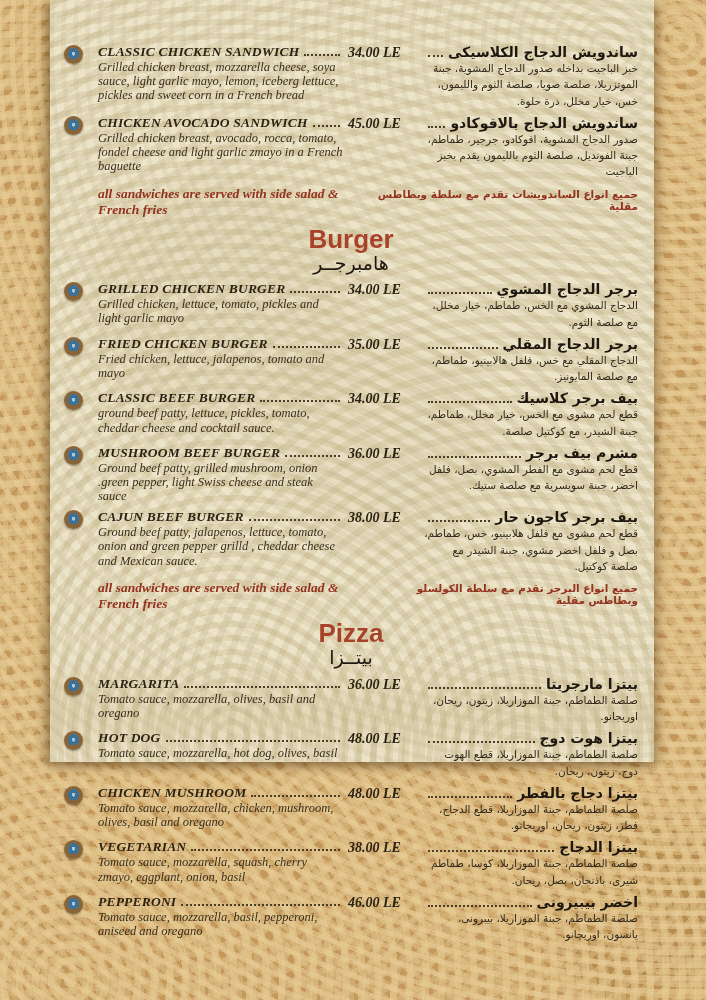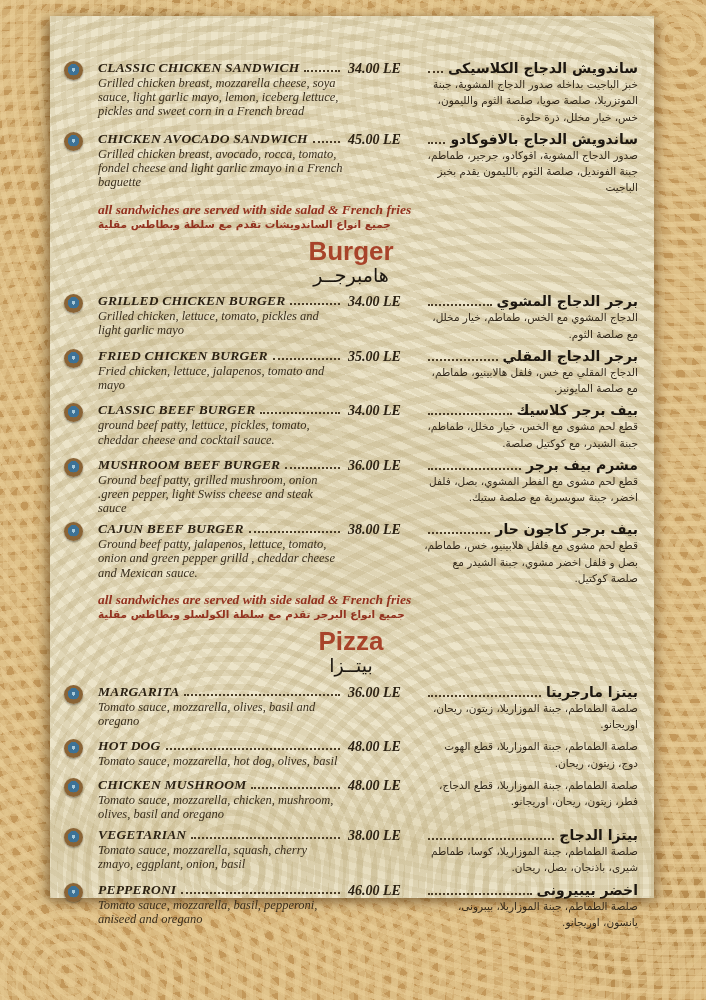--- a/index.html
+++ b/index.html
@@ -15,21 +15,21 @@
       repeating-radial-gradient(circle at 2% 30%,  rgba(226,198,142,.45) 0 6px, rgba(0,0,0,0) 6px 15px),
       repeating-radial-gradient(circle at 98% 55%, rgba(230,202,146,.45) 0 5px, rgba(0,0,0,0) 5px 12px),
       repeating-radial-gradient(circle at 10% 98%, rgba(233,208,155,.5) 0 7px, rgba(0,0,0,0) 7px 16px),
       repeating-radial-gradient(circle at 70% 100%,rgba(226,198,142,.4) 0 6px, rgba(0,0,0,0) 6px 14px),
       radial-gradient(circle at 20% 10%, rgba(160,118,58,.35) 0 90px, rgba(0,0,0,0) 120px),
       radial-gradient(circle at 90% 90%, rgba(158,116,56,.3) 0 80px, rgba(0,0,0,0) 110px);
   }
 
   
   .page {
-    position:absolute; left:50px; top:16px; width:604px; height:882px;
+    position:absolute; left:50px; top:0; width:604px; height:762px;
     background-color:#ece4c9;
     background-image:
       repeating-radial-gradient(circle at 92% 6%,  rgba(178,160,112,.14) 0 5px, rgba(0,0,0,0) 5px 12px),
       radial-gradient(circle at 28% 40%, rgba(183,165,118,.12) 0 110px, rgba(0,0,0,0) 150px),
       radial-gradient(circle at 55% 58%, rgba(183,165,118,.10) 0 90px,  rgba(0,0,0,0) 130px),
       repeating-radial-gradient(circle at 30% 97%, rgba(172,152,100,.20) 0 6px, rgba(0,0,0,0) 6px 14px),
       repeating-radial-gradient(circle at 78% 99%, rgba(172,152,100,.18) 0 7px, rgba(0,0,0,0) 7px 16px),
       linear-gradient(180deg, rgba(0,0,0,0) 86%, rgba(190,170,118,.22) 94%, rgba(0,0,0,0) 100%);
     box-shadow: -5px 3px 10px rgba(80,50,15,.45), 5px 3px 10px rgba(80,50,15,.35);
     padding:44px 16px 0 14px;
@@ -52,21 +52,21 @@
   .leader { flex:1 1 8px; border-bottom:2px dotted #4a3c26; margin:0 4px 3px 5px; min-width:8px; }
   .desc { font-style:italic; font-size:12.5px; line-height:1.13; color:#392e1d; }
   .price { font-style:italic; font-weight:bold; font-size:14px; color:#2c2214; white-space:nowrap; padding-top:1px; }
 
   .ar { direction:rtl; text-align:right; font-family:"DejaVu Sans", sans-serif; }
   .ar-head { display:flex; align-items:baseline; }
   .ar-name { font-weight:bold; font-size:14px; color:#1d1710; white-space:nowrap; }
   .ar .leader { border-bottom:2px dotted #4a3c26; margin:0 5px 3px 4px; }
   .ar-desc { font-size:10.5px; line-height:1.55; color:#33291b; }
 
-  .note { display:flex; justify-content:space-between; align-items:baseline; margin:2px 0 8px;flex-direction:column; }
+  .note { display:flex; justify-content:space-between; align-items:baseline; margin:2px 0 8px; }
   .note-en { font-style:italic; font-weight:bold; font-size:13.5px; color:#93321f; margin-left:34px; }
   .note-ar { font-family:"DejaVu Sans", sans-serif; direction:rtl; font-size:10.5px; font-weight:bold; color:#93321f; }
 
   .section-head { text-align:center; margin:2px 0 6px; }
   .head-en { font-family:"Liberation Sans", sans-serif; font-weight:bold; font-size:26px; line-height:1.0; color:#a8432a; }
   .head-ar { font-family:"DejaVu Sans", sans-serif; font-weight:normal; font-size:19px; line-height:1.25; color:#1d1710; }
 </style>
 </head>
 <body>
 
@@ -250,35 +250,43 @@
     <span class="bullet"></span>
     <div>
       <div class="en-head">
         <span class="name">HOT DOG</span>
         <span class="leader"></span>
       </div>
       <div class="desc">Tomato sauce, mozzarella, hot dog, olives, basil</div>
     </div>
     <div class="price">48.00 LE</div>
     <div class="ar">
+      <div class="ar-head">
+        <span class="ar-name">بيتزا هوت دوج</span>
+        <span class="leader"></span>
+      </div>
       <div class="ar-desc">صلصة الطماطم، جبنة الموزاريلا، قطع الهوت دوج، زيتون، ريحان.</div>
     </div>
   </div>
 
   <div class="item">
     <span class="bullet"></span>
     <div>
       <div class="en-head">
         <span class="name">CHICKEN MUSHROOM</span>
         <span class="leader"></span>
       </div>
       <div class="desc">Tomato sauce, mozzarella, chicken, mushroom, olives, basil and oregano</div>
     </div>
     <div class="price">48.00 LE</div>
     <div class="ar">
+      <div class="ar-head">
+        <span class="ar-name">بيتزا دجاج بالفطر</span>
+        <span class="leader"></span>
+      </div>
       <div class="ar-desc">صلصة الطماطم، جبنة الموزاريلا، قطع الدجاج، فطر، زيتون، ريحان، اوريجانو.</div>
     </div>
   </div>
 
   <div class="item">
     <span class="bullet"></span>
     <div>
       <div class="en-head">
         <span class="name">VEGETARIAN</span>
         <span class="leader"></span>

